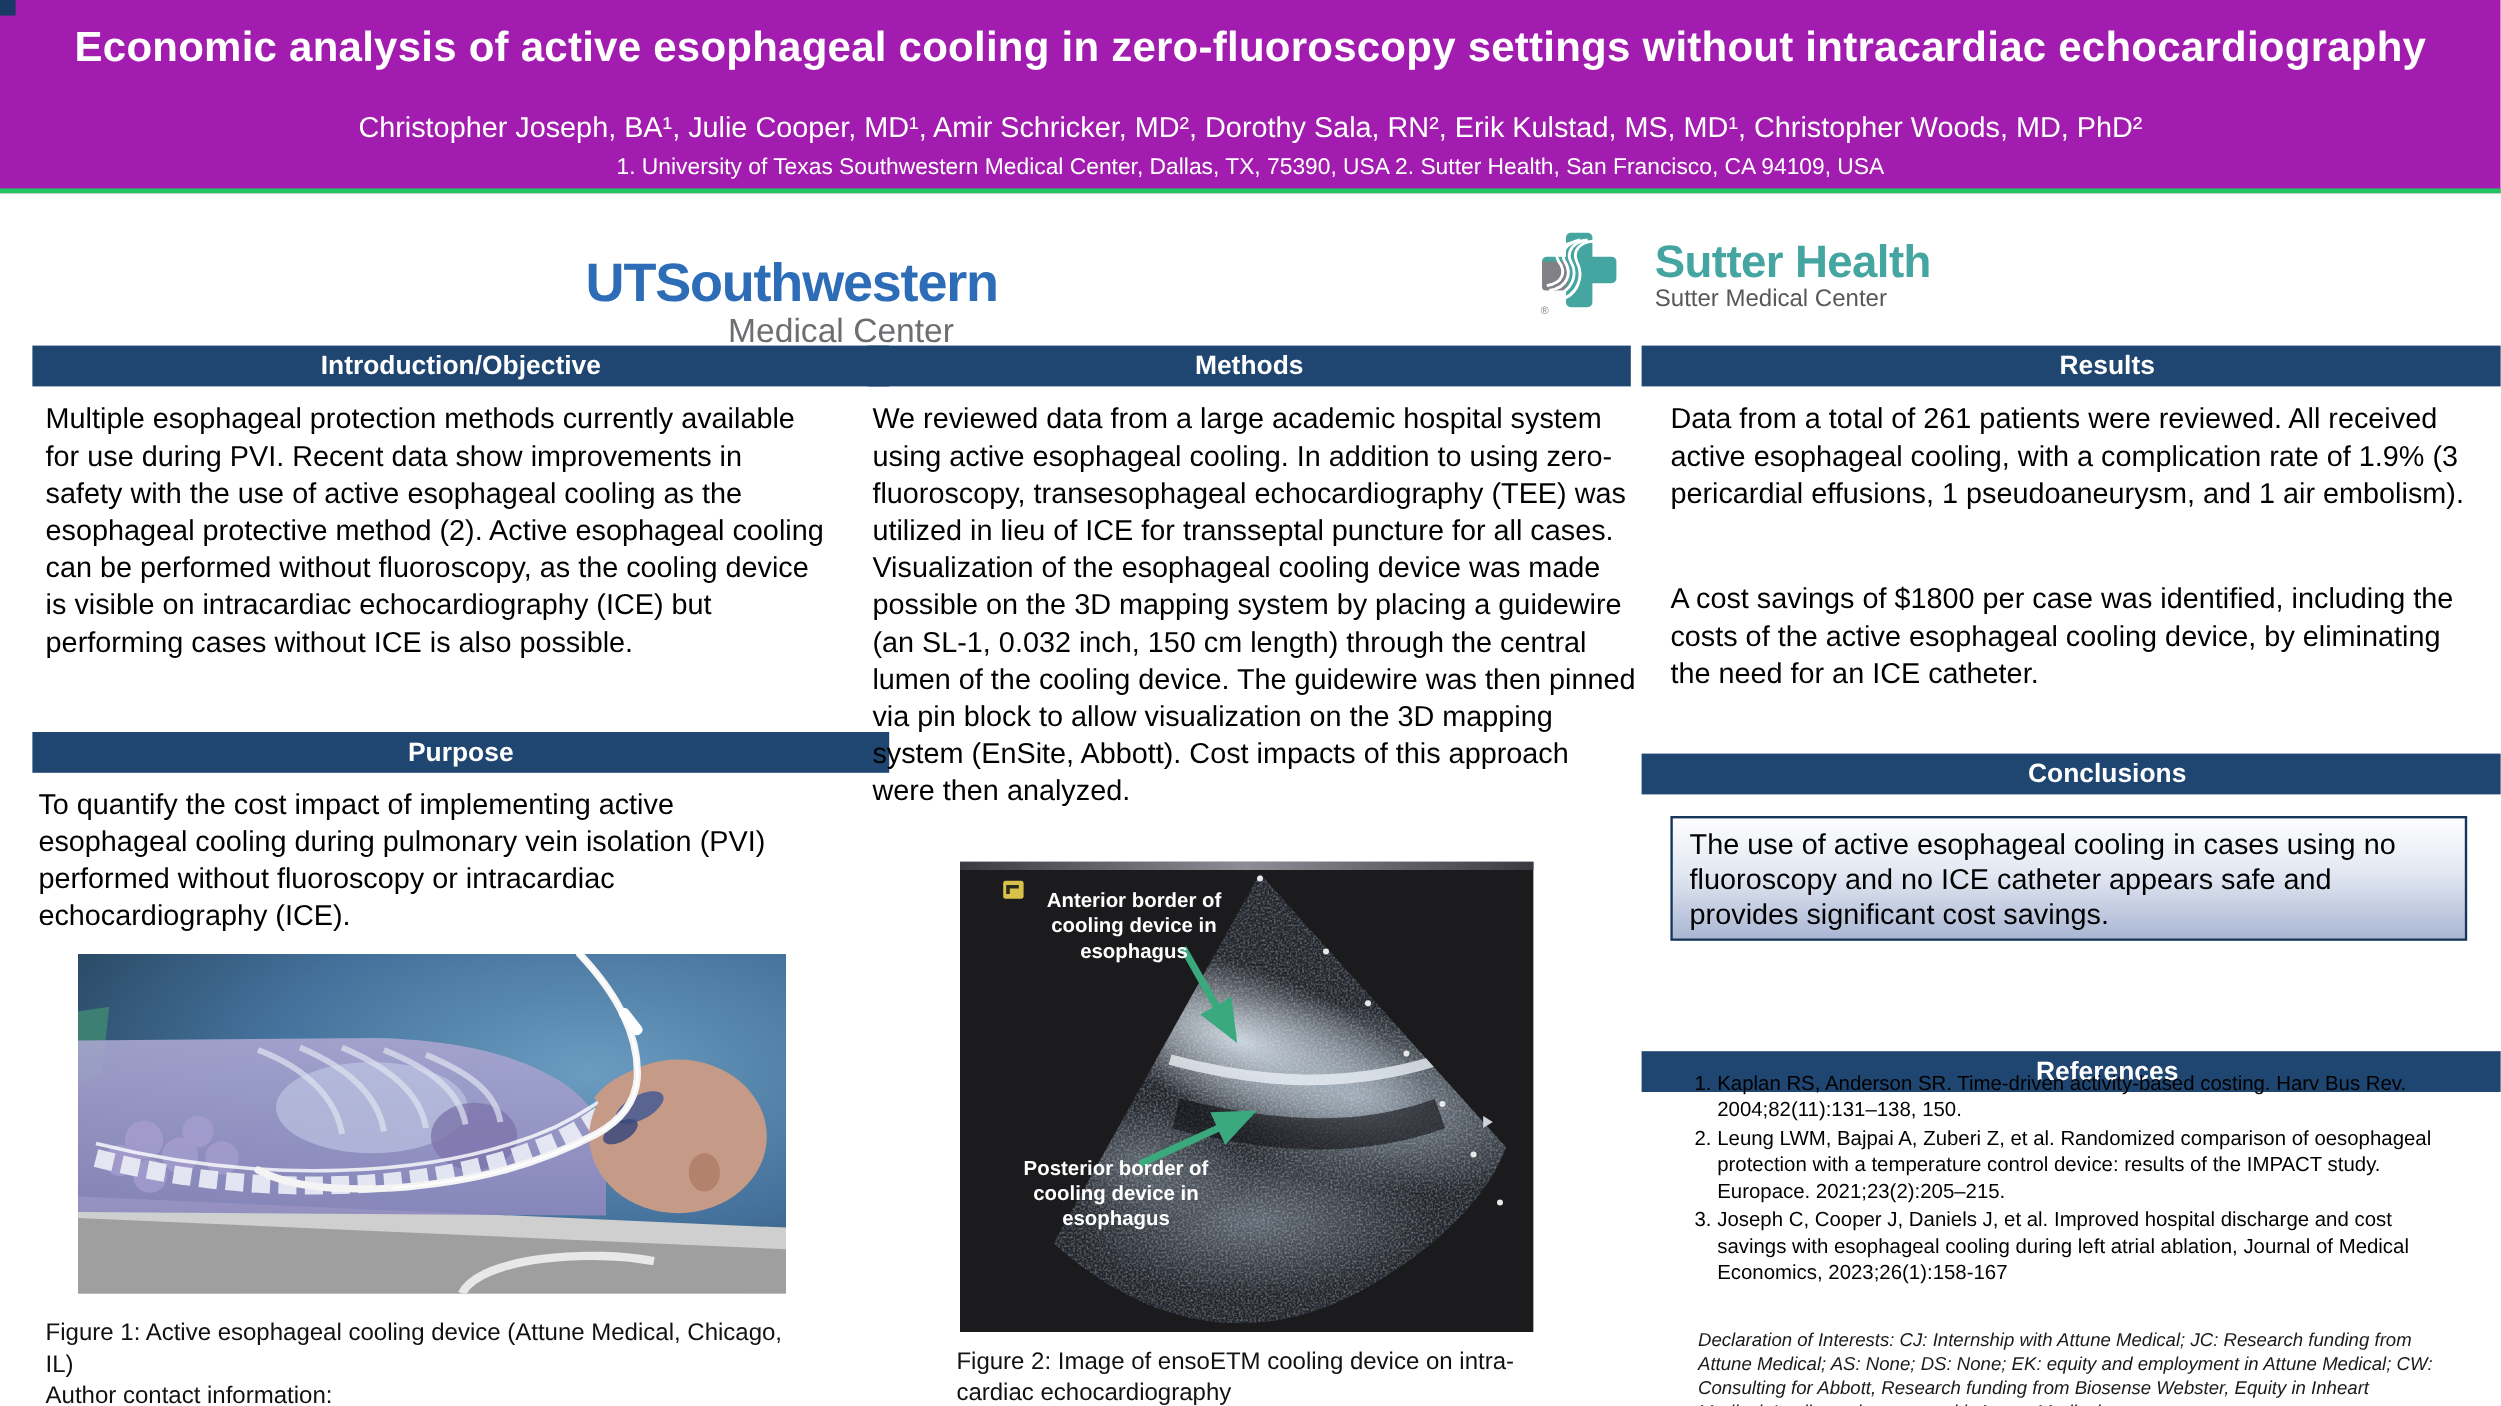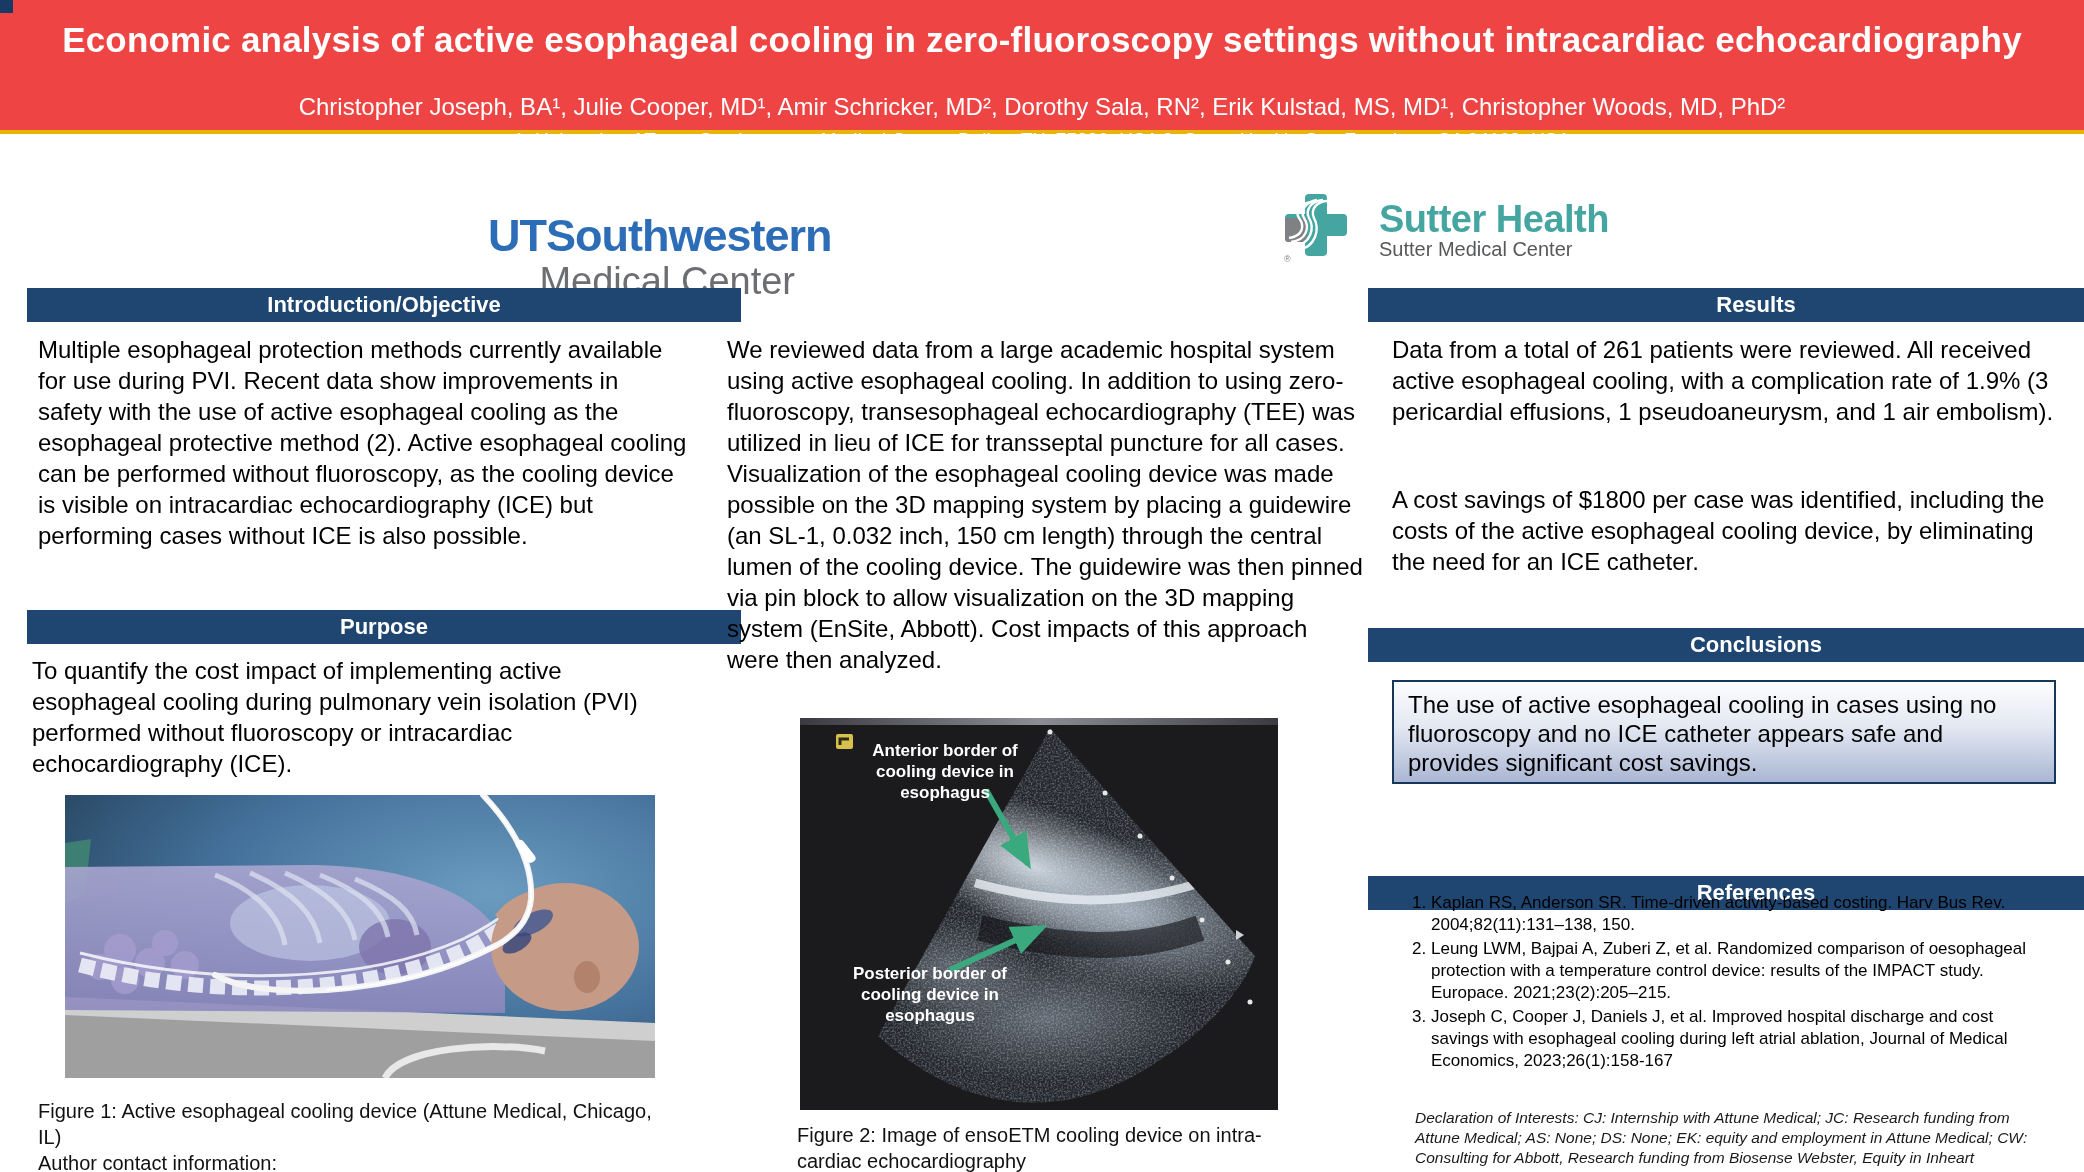--- a/index.html
+++ b/index.html
@@ -5,22 +5,22 @@
   * { margin:0; padding:0; box-sizing:border-box; }
   html,body { background:#ffffff; }
   body { font-family:"Liberation Sans", sans-serif; }
   #poster {
     position:relative; width:2084px; height:1172px;
     background:#ffffff; overflow:hidden;
   }
 
   
   #banner {
-    position:absolute; left:0; top:0; width:2084px; height:134px;
-    background:#ef4444; border-bottom:4px solid #eab308;
+    position:absolute; left:0; top:0; width:2084px; height:161px;
+    background:#a21caf; border-bottom:4px solid #22c55e;
   }
   #banner-corner {
     position:absolute; left:0; top:0; width:13px; height:13px; background:#1a3a66;
   }
   #poster-title {
     position:absolute; left:10px; right:10px; top:20px;
     color:#ffffff; font-size:35px; font-weight:bold; text-align:center;
     letter-spacing:0.2px;
   }
   #poster-authors {
@@ -28,21 +28,21 @@
     color:#ffffff; font-size:24px; text-align:center;
   }
   #poster-affiliations {
     position:absolute; left:0; right:0; top:129px;
     color:#ffffff; font-size:19px; text-align:center;
   }
 
   
   #utsw-logo { position:absolute; left:488px; top:194px; width:345px; }
   #utsw-line1 { color:#2d6db7; font-size:45px; font-weight:bold; letter-spacing:-1px; white-space:nowrap;margin-top:16px; }
-  #utsw-line2 { color:#6d6e71; font-size:38px; text-align:right; padding-right:38px; margin-top:-2px; }
+  #utsw-line2 { color:#6d6e71; font-size:28px; text-align:right; padding-right:38px; margin-top:-2px; }
 
   #sutter-logo { position:absolute; left:1283px; top:192px; display:flex; }
   #sutter-icon { width:66px; height:72px; position:relative; margin-right:14px; }
   #sutter-text { padding-top:6px;margin-left:16px; }
   #sutter-line1 { color:#45a5a0; font-size:38px; font-weight:bold; letter-spacing:-0.5px; }
   #sutter-line2 { color:#57585a; font-size:20px; margin-top:-3px; }
 
   
   .col-header {
     position:absolute; height:34px; background:#1f4571;
@@ -190,20 +190,21 @@
       <ellipse cx="452" cy="148" rx="16" ry="8" fill="#39497a" transform="rotate(-30 452 148)" opacity="0.85"></ellipse>
 
       <path d="M418 0 C 452 36 468 70 466 104 C 464 126 450 140 432 150 C 382 176 330 190 262 195 C 205 198 172 192 150 180" stroke="#f4f4f4" stroke-width="6" fill="none" stroke-linecap="round"></path>
       <path d="M418 0 C 452 36 468 70 466 104 C 464 126 450 140 432 150 C 382 176 330 190 262 195" stroke="#ffffff" stroke-width="2" fill="none" opacity="0.9"></path>
       <rect x="448" y="52" width="26" height="9" rx="4" fill="#ffffff" transform="rotate(52 461 56)"></rect>
     </svg>
   </div>
   <div class="caption" style="left:38px; top:1098px; width:620px;">Figure 1: Active esophageal cooling device (Attune Medical, Chicago, IL)</div>
   <div class="caption" style="left:38px; top:1150px; width:620px;">Author contact information: Christopher.Joseph@UTSouthwestern.edu</div>
 
+  <div class="col-header bar-mid" style="top:288px;">Methods</div>
   <div class="body-text" style="left:727px; top:334px; width:636px;">We reviewed data from a large academic hospital system using active esophageal cooling. In addition to using zero-fluoroscopy, transesophageal echocardiography (TEE) was utilized in lieu of ICE for transseptal puncture for all cases. Visualization of the esophageal cooling device was made possible on the 3D mapping system by placing a guidewire (an SL-1, 0.032 inch, 150 cm length) through the central lumen of the cooling device.  The guidewire was then pinned via pin block to allow visualization on the 3D mapping system (EnSite, Abbott). Cost impacts of this approach were then analyzed.</div>
 
   <div id="figure2">
     <svg width="478" height="392" viewBox="0 0 478 392">
       <defs>
         <clipPath id="fan">
           <path d="M250 10 L78 318 C 160 392 250 402 330 360 C 395 325 440 280 455 238 Z"></path>
         </clipPath>
         <filter id="speckle" x="0" y="0" width="100%" height="100%">
           <feTurbulence type="fractalNoise" baseFrequency="0.55" numOctaves="2" seed="7" result="n"></feTurbulence>

